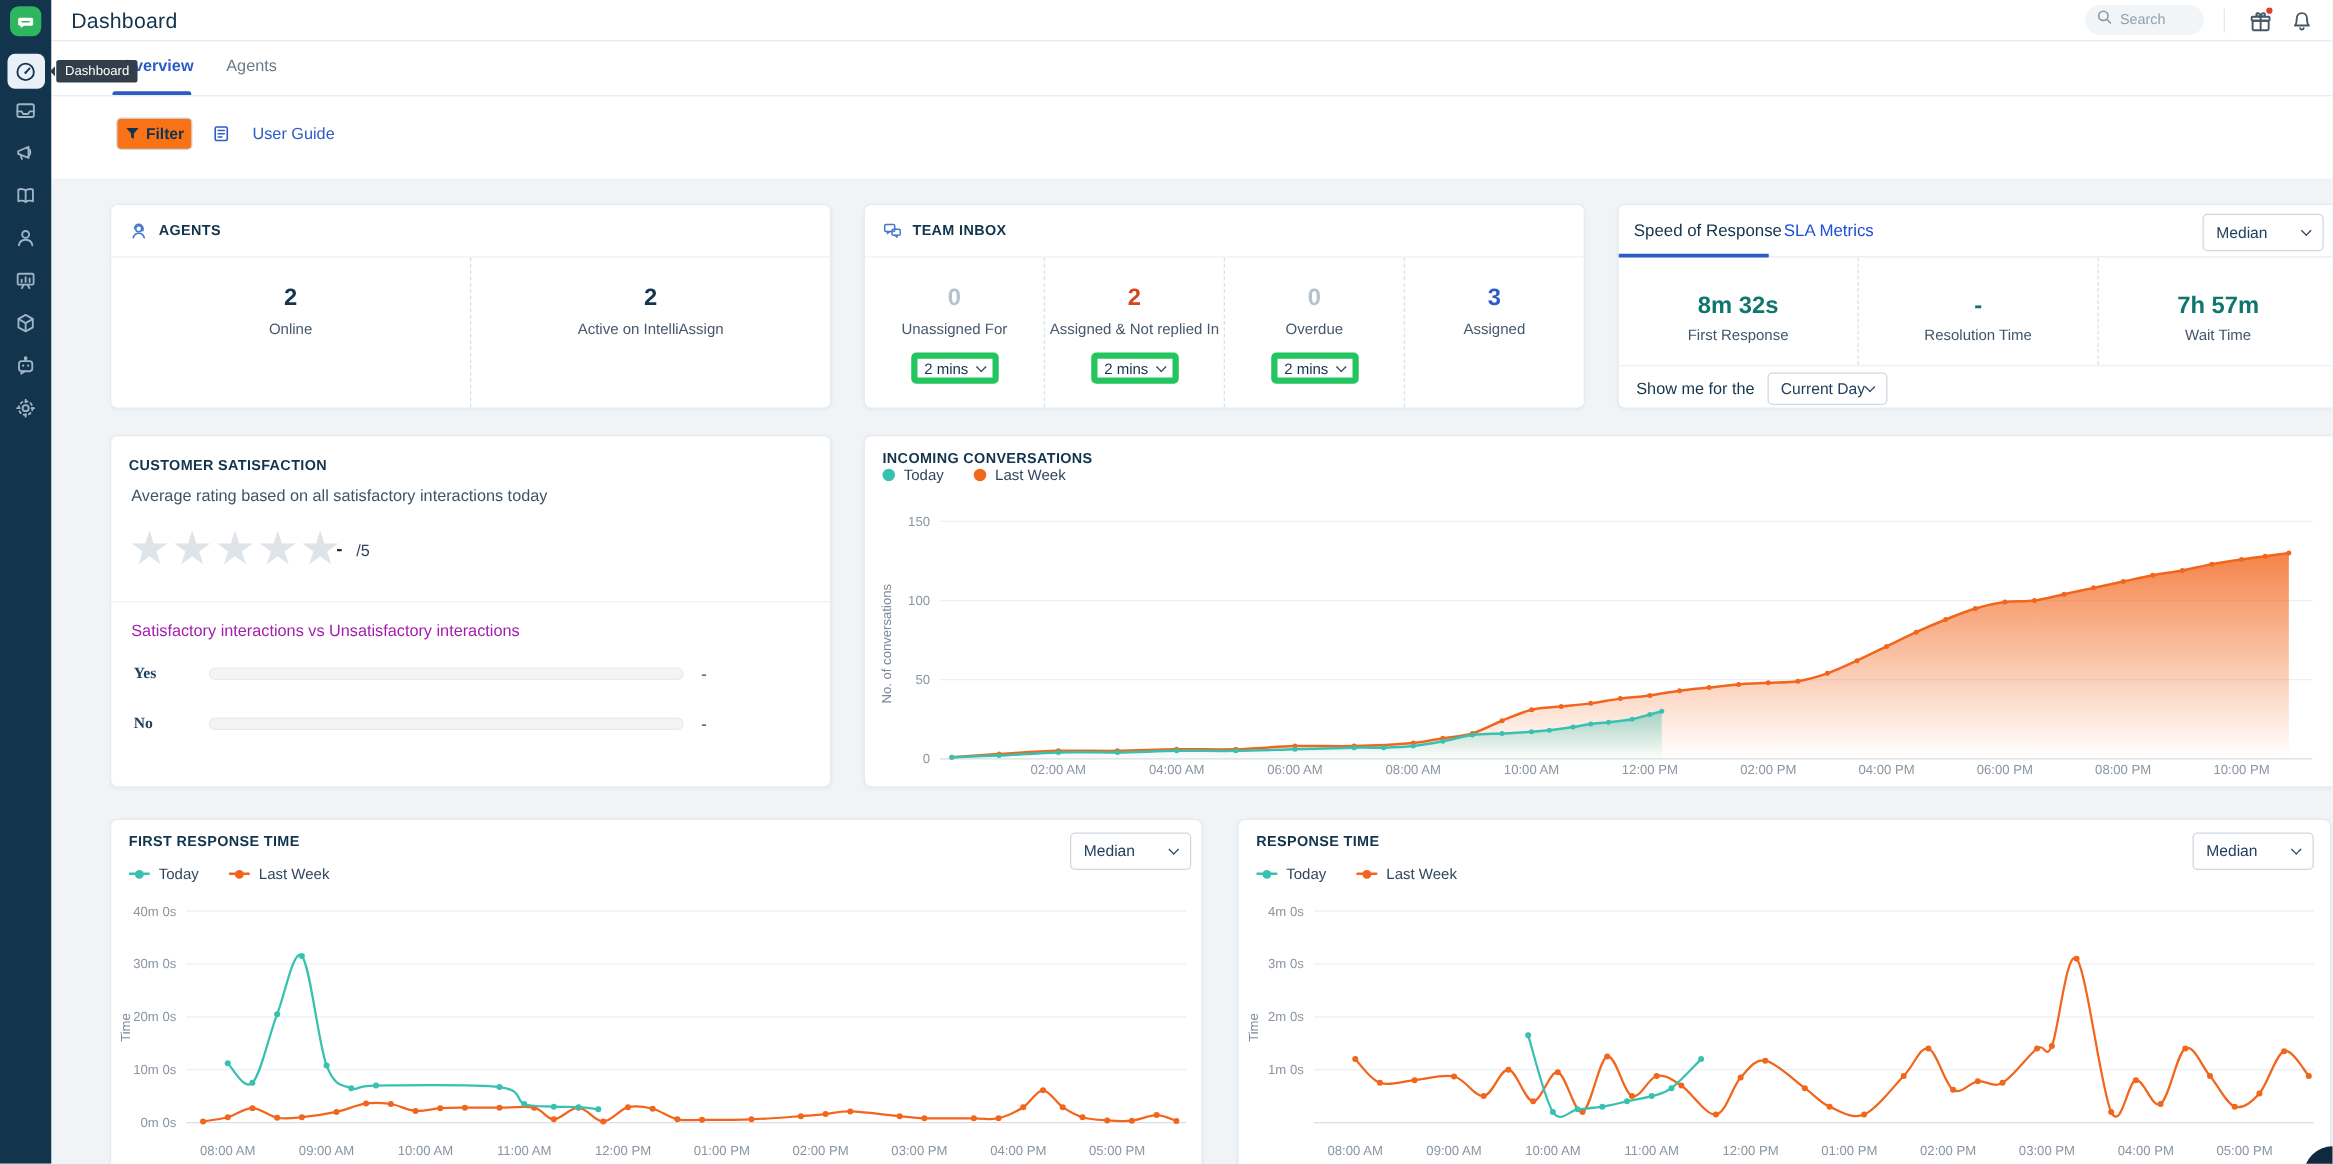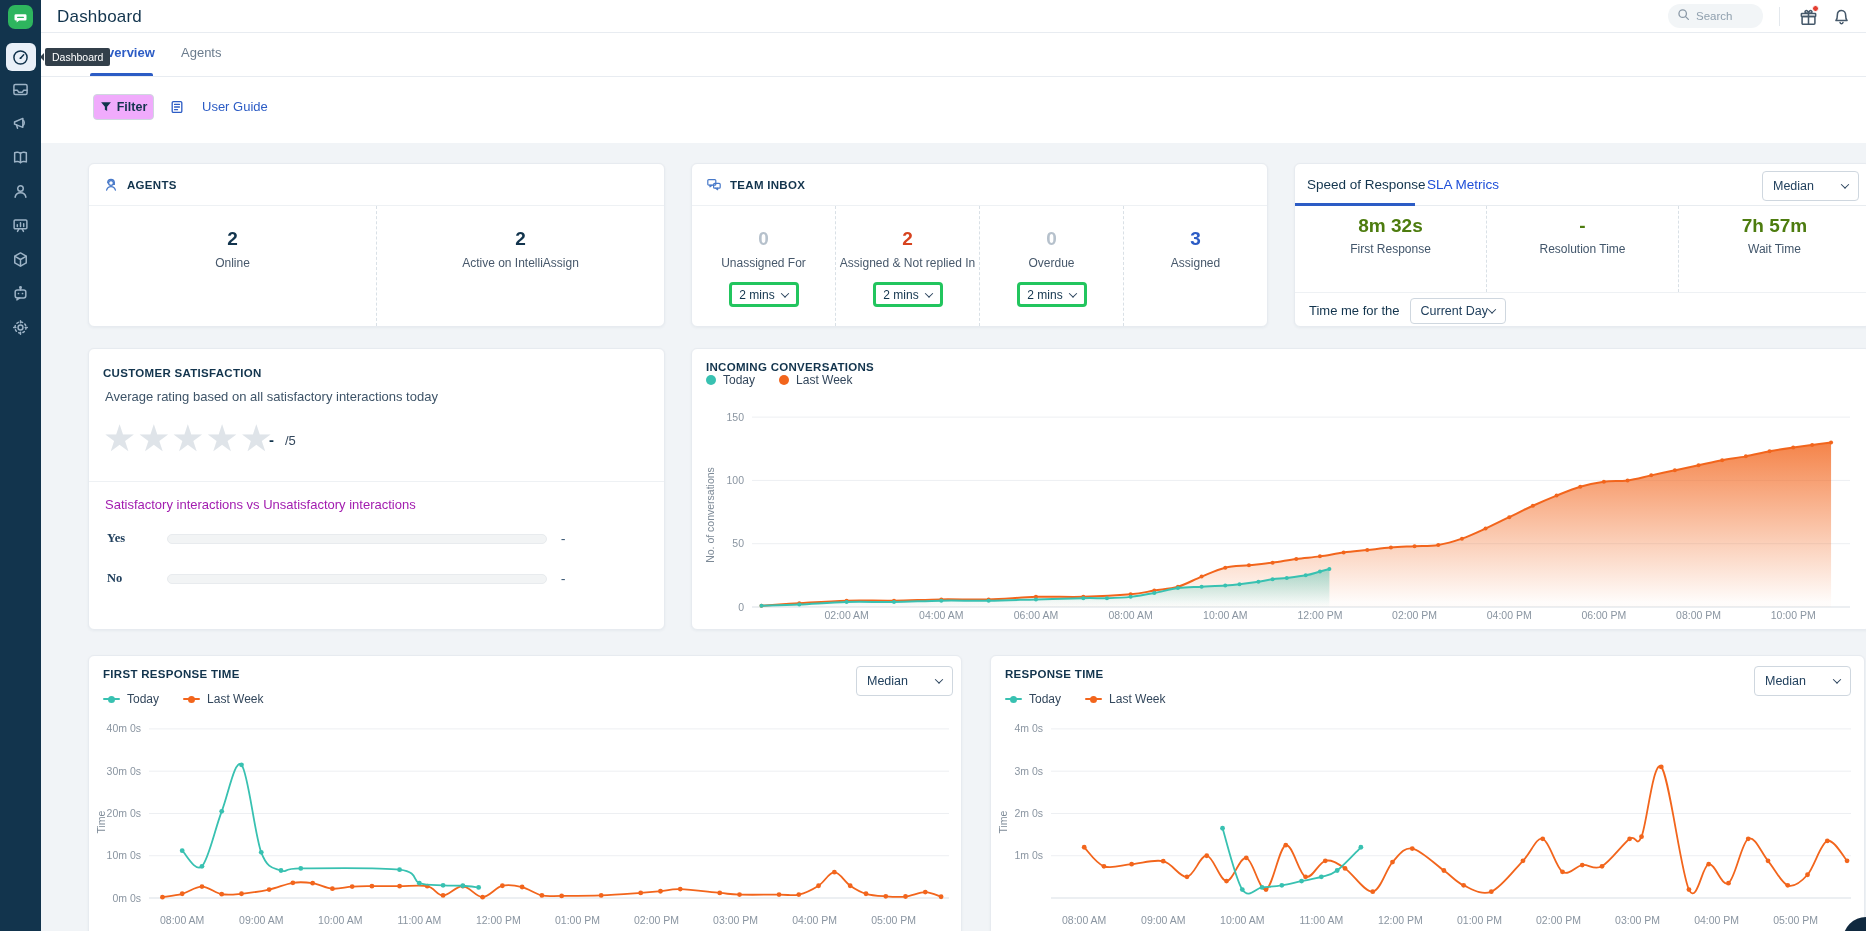--- a/index.html
+++ b/index.html
@@ -31,21 +31,21 @@
 
   
   .tabbar { position:absolute; left:41px; top:33px; right:0; height:44px; background:#fff; border-bottom:1px solid #e8ecf1; z-index:10; }
   .tab { position:absolute; top:12px; font-size:13px; cursor:pointer; }
   .tab.active { left:56px; color:#2c5cc5; font-weight:700; }
   .tab.inactive { left:140px; color:#6b7c8d; }
   .tab-underline { position:absolute; left:49px; bottom:0; width:63px; height:3px; background:#2c5cc5; border-radius:2px 2px 0 0; }
   .white-strip { position:absolute; left:41px; top:77px; right:0; height:66px; background:#fff; }
 
   
-  .filter-btn { position:absolute; left:93px; top:94px; width:61px; height:26px; background:#f0abfc; border:1px solid #cfd7df; border-radius:4px; display:flex; align-items:center; justify-content:center; gap:5px; font-size:12.5px; font-weight:700; color:#12344d; cursor:pointer; z-index:11;text-align:right; }
+  .filter-btn { position:absolute; left:93px; top:94px; width:61px; height:26px; background:#f97316; border:1px solid #cfd7df; border-radius:4px; display:flex; align-items:center; justify-content:center; gap:5px; font-size:12.5px; font-weight:700; color:#12344d; cursor:pointer; z-index:11;text-align:right; }
   .user-guide { position:absolute; left:170px; top:99px; display:flex; align-items:center; gap:18px; font-size:13px; color:#2c5cc5; cursor:pointer; z-index:11; }
 
   
   .card { position:absolute; background:#fff; border:1px solid #e7ebf0; border-radius:6px; box-shadow:0 1px 3px rgba(24,50,71,.05); }
   .card-header { position:absolute; left:0; top:0; right:0; height:42px; border-bottom:1px solid #eef1f4; display:flex; align-items:center; gap:8px; padding-left:14px; }
   .card-title { font-size:11.5px; font-weight:700; color:#12344d; letter-spacing:.3px; }
   .card-title-plain { position:absolute; left:14px; top:12px; font-size:11.5px; font-weight:700; color:#12344d; letter-spacing:.3px; }
 
   #agents-card { left:88px; top:163px; width:577px; height:164px; }
   #team-card   { left:691px; top:163px; width:577px; height:164px; }
@@ -53,35 +53,35 @@
   #csat-card   { left:88px; top:348px; width:577px; height:282px; }
   #incoming-card { left:691px; top:348px; width:1180px; height:282px; }
   #frt-card    { left:88px; top:655px; width:874px; height:292px; }
   #rt-card     { left:990px; top:655px; width:875px; height:292px; }
 
   .stat-cols { position:absolute; left:0; top:42px; right:0; bottom:0; display:flex; }
   .stat-col { flex:1; position:relative; text-align:center; }
   .stat-col + .stat-col { border-left:1px dashed #d9e0e6; }
   .stat-value { margin-top:22px; font-size:19px; font-weight:700; color:#12344d; }
   .stat-label { margin-top:6px; font-size:12px; color:#47586b; }
-  .mini-select { margin:12px auto 0; width:70px; height:25px; border:3px solid #22c55e; border-radius:4px; background:#fff; display:flex; align-items:center; justify-content:center; gap:7px; font-size:12px; color:#12344d; cursor:pointer; }
+  .mini-select { margin:12px auto 0; width:70px; height:25px; border:5px solid #22c55e; border-radius:4px; background:#fff; display:flex; align-items:center; justify-content:center; gap:7px; font-size:12px; color:#12344d; cursor:pointer; }
   .chev { display:inline-block; width:6px; height:6px; border-right:1.6px solid #29425c; border-bottom:1.6px solid #29425c; transform:rotate(45deg) translate(-1px,-1px); }
 
   
   .speed-tabs { position:absolute; left:0; top:0; right:0; height:42px; border-bottom:1px solid #e8ecf0; }
   .speed-tab { position:absolute; top:13px; font-size:13.5px; cursor:pointer; color:#12344d;text-align:center; }
   .speed-tab.one { left:12px; font-weight:500; }
   .speed-tab.two { left:132px; color:#1d4ed8; }
   .speed-underline { position:absolute; left:0; bottom:-1px; width:120px; height:3px; background:#2c5cc5; }
   .select-box { position:absolute; background:#fff; border:1px solid #cfd7df; border-radius:4px; display:flex; align-items:center; justify-content:space-between; padding:0 10px; font-size:12.5px; color:#22415e; cursor:pointer; }
   .speed-median { right:11px; top:7px; width:97px; height:30px; }
   .speed-stats { position:absolute; left:0; top:42px; right:0; height:86px; display:flex; }
   .speed-col { flex:1; position:relative; text-align:center; }
   .speed-col + .speed-col { border-left:1px dashed #d9e0e6; }
-  .speed-value { margin-top:9px; font-size:19px; font-weight:700; color:#4d7c0f; }
+  .speed-value { margin-top:28px; font-size:19px; font-weight:700; color:#0f766e; }
   .speed-label { margin-top:5px; font-size:12px; color:#42566b; }
   .speed-footer { position:absolute; left:0; top:128px; right:0; height:36px; border-top:1px solid #eef1f4; display:flex; align-items:center; padding-left:14px; gap:10px; font-size:13px; color:#12344d; }
   .footer-select { position:relative; width:96px; height:26px; }
 
   
   .csat-sub { position:absolute; left:16px; top:40px; font-size:13px; color:#3e5468; }
   .stars { position:absolute; left:14px; top:70px; font-size:37px; letter-spacing:1px; color:#dfe4e9; line-height:40px; }
   .rating-val { position:absolute; left:180px; top:82px; font-size:15px; font-weight:700; color:#12344d; }
   .rating-max { position:absolute; left:196px; top:84px; font-size:13px; color:#33475c; }
   .csat-divider { position:absolute; left:0; top:132px; right:0; border-top:1px solid #eef1f4; }
@@ -344,21 +344,21 @@
       <div class="speed-col">
         <div class="speed-value">-</div>
         <div class="speed-label">Resolution Time</div>
       </div>
       <div class="speed-col">
         <div class="speed-value">7h 57m</div>
         <div class="speed-label">Wait Time</div>
       </div>
     </div>
     <div class="speed-footer">
-      <span>Time me for the</span>
+      <span>Show me for the</span>
       <div class="select-box footer-select">
         <span>Current Day</span>
           <span class="chev"></span>
       </div>
     </div>
   </section>
 
   <section class="card" id="csat-card">
     <div class="card-title-plain" style="top:18px;">CUSTOMER SATISFACTION</div>
     <div class="csat-sub">Average rating based on all satisfactory interactions today</div>

